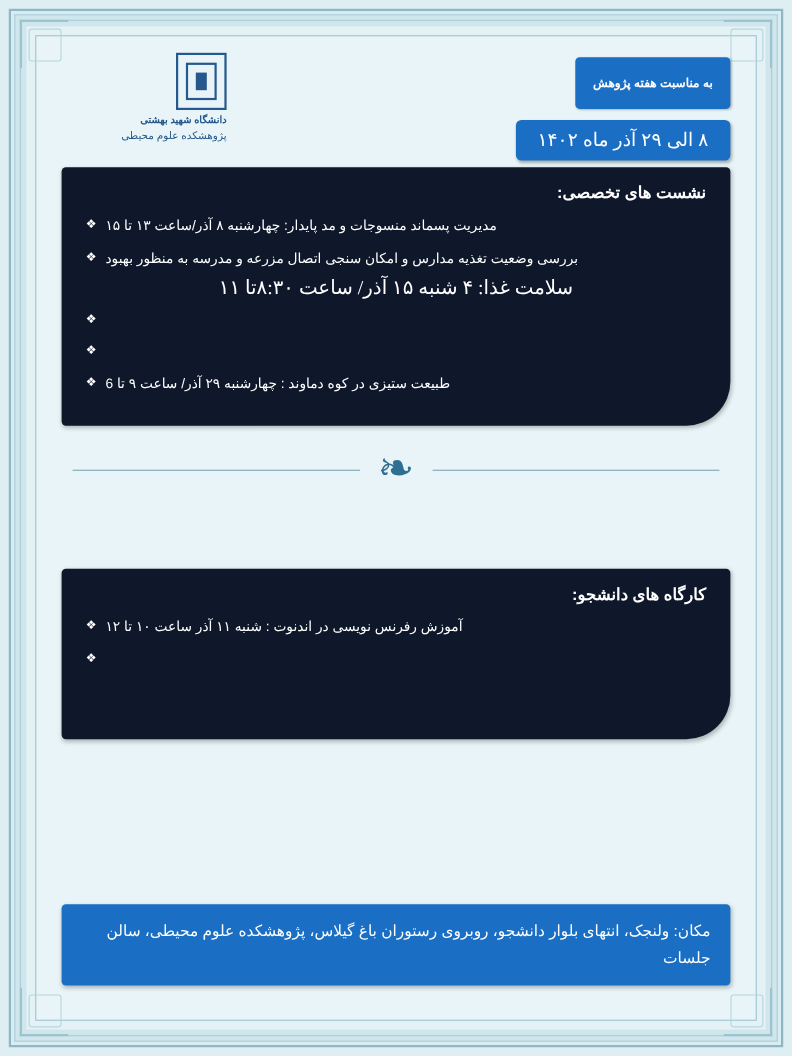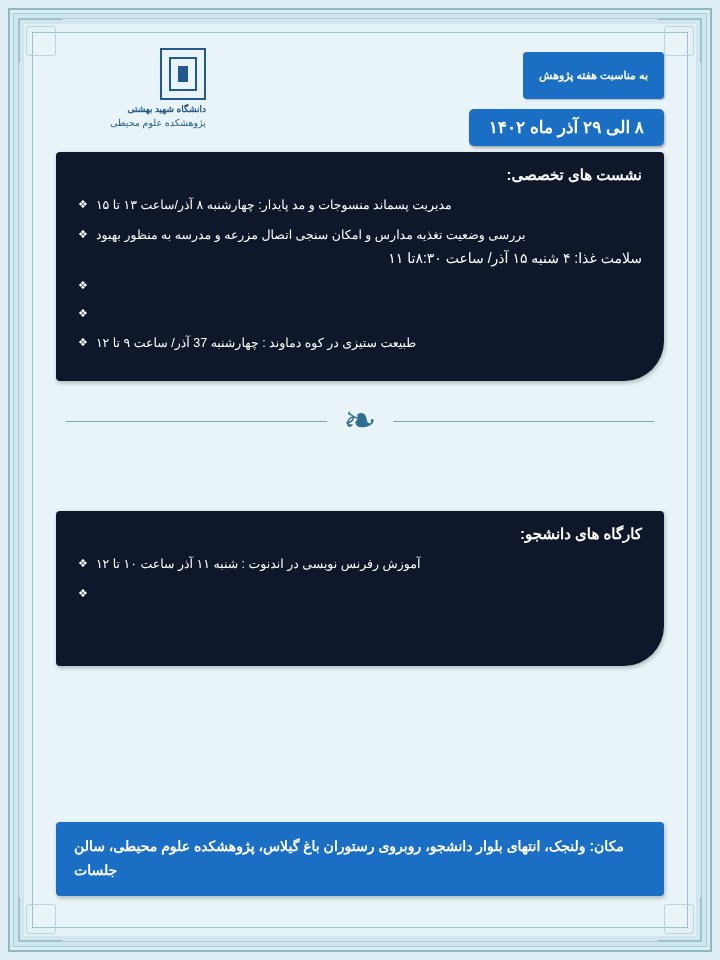--- a/index.html
+++ b/index.html
@@ -82,21 +82,21 @@
     border-radius: 4px;
     box-shadow: 1px 1px 2px rgba(0,0,0,.25);
     margin-bottom: 10px;
     text-align: center;
   }
   .ribbon-dates {
     display: block;
     background: #1a6fc4;
     color: #ffffff;
     font-size: 17px;
-    font-weight: bold;
+    font-weight: normal;
     padding: 8px 20px;
     border-radius: 5px;
     box-shadow: 1px 2px 3px rgba(0,0,0,.3);
     text-align: center;
   }
   .logo-block {
     width: 150px;
     display: flex;
     flex-direction: column;
     align-items: flex-start;
@@ -161,22 +161,24 @@
   ul.items li .bullet {
     margin-right: 8px;
     margin-left: 0;
     font-size: 11px;
     line-height: 1.6;
     color: #ffffff;
     order: 2;
   }
   ul.items li .txt { order: 1; max-width: 560px; }
   .item-cont {
-    font-size: 14px;
+    font-size: 18px;
+    text-align: center;
     margin: -6px 0 11px 0;
+    font-family: Liberation Serif, serif;
   }
 
   
   .divider-wrap {
     position: relative;
     height: 62px;
     margin-top: 14px;
   }
   .divider-line {
     position: absolute;
@@ -199,23 +201,23 @@
 
   .spacer { height: 54px; }
 
   
   .venue {
     background: #1a6fc4;
     color: #ffffff;
     border-radius: 4px;
     padding: 13px 18px;
     font-size: 14px;
-    font-weight: bold;
+    font-weight: normal;
     line-height: 1.7;
-    text-align: left;
+    text-align: right;
     box-shadow: 1px 2px 4px rgba(0,0,0,.25);
   }
   .footer-area {
     position: absolute;
     left: 22px; right: 22px; bottom: 30px;
   }
 </style>
 </head>
 <body>
 
@@ -253,21 +255,21 @@
         <span class="bullet">❖</span>
       </li>
       <div class="item-cont">سلامت غذا: ۴ شنبه ۱۵ آذر/ ساعت ۸:۳۰تا ۱۱</div>
       <li>
         <span class="bullet">❖</span>
       </li>
       <li>
         <span class="bullet">❖</span>
       </li>
       <li>
-        <span class="txt">طبیعت ستیزی در کوه دماوند : چهارشنبه 37 آذر/ ساعت ۹ تا ۱۲</span>
+        <span class="txt">طبیعت ستیزی در کوه دماوند : چهارشنبه ۲۹ آذر/ ساعت ۹ تا 6</span>
         <span class="bullet">❖</span>
       </li>
     </ul>
   </div>
 
   <div class="divider-wrap">
     <div class="divider-line"></div>
     <div class="ornament">❧</div>
   </div>
 

